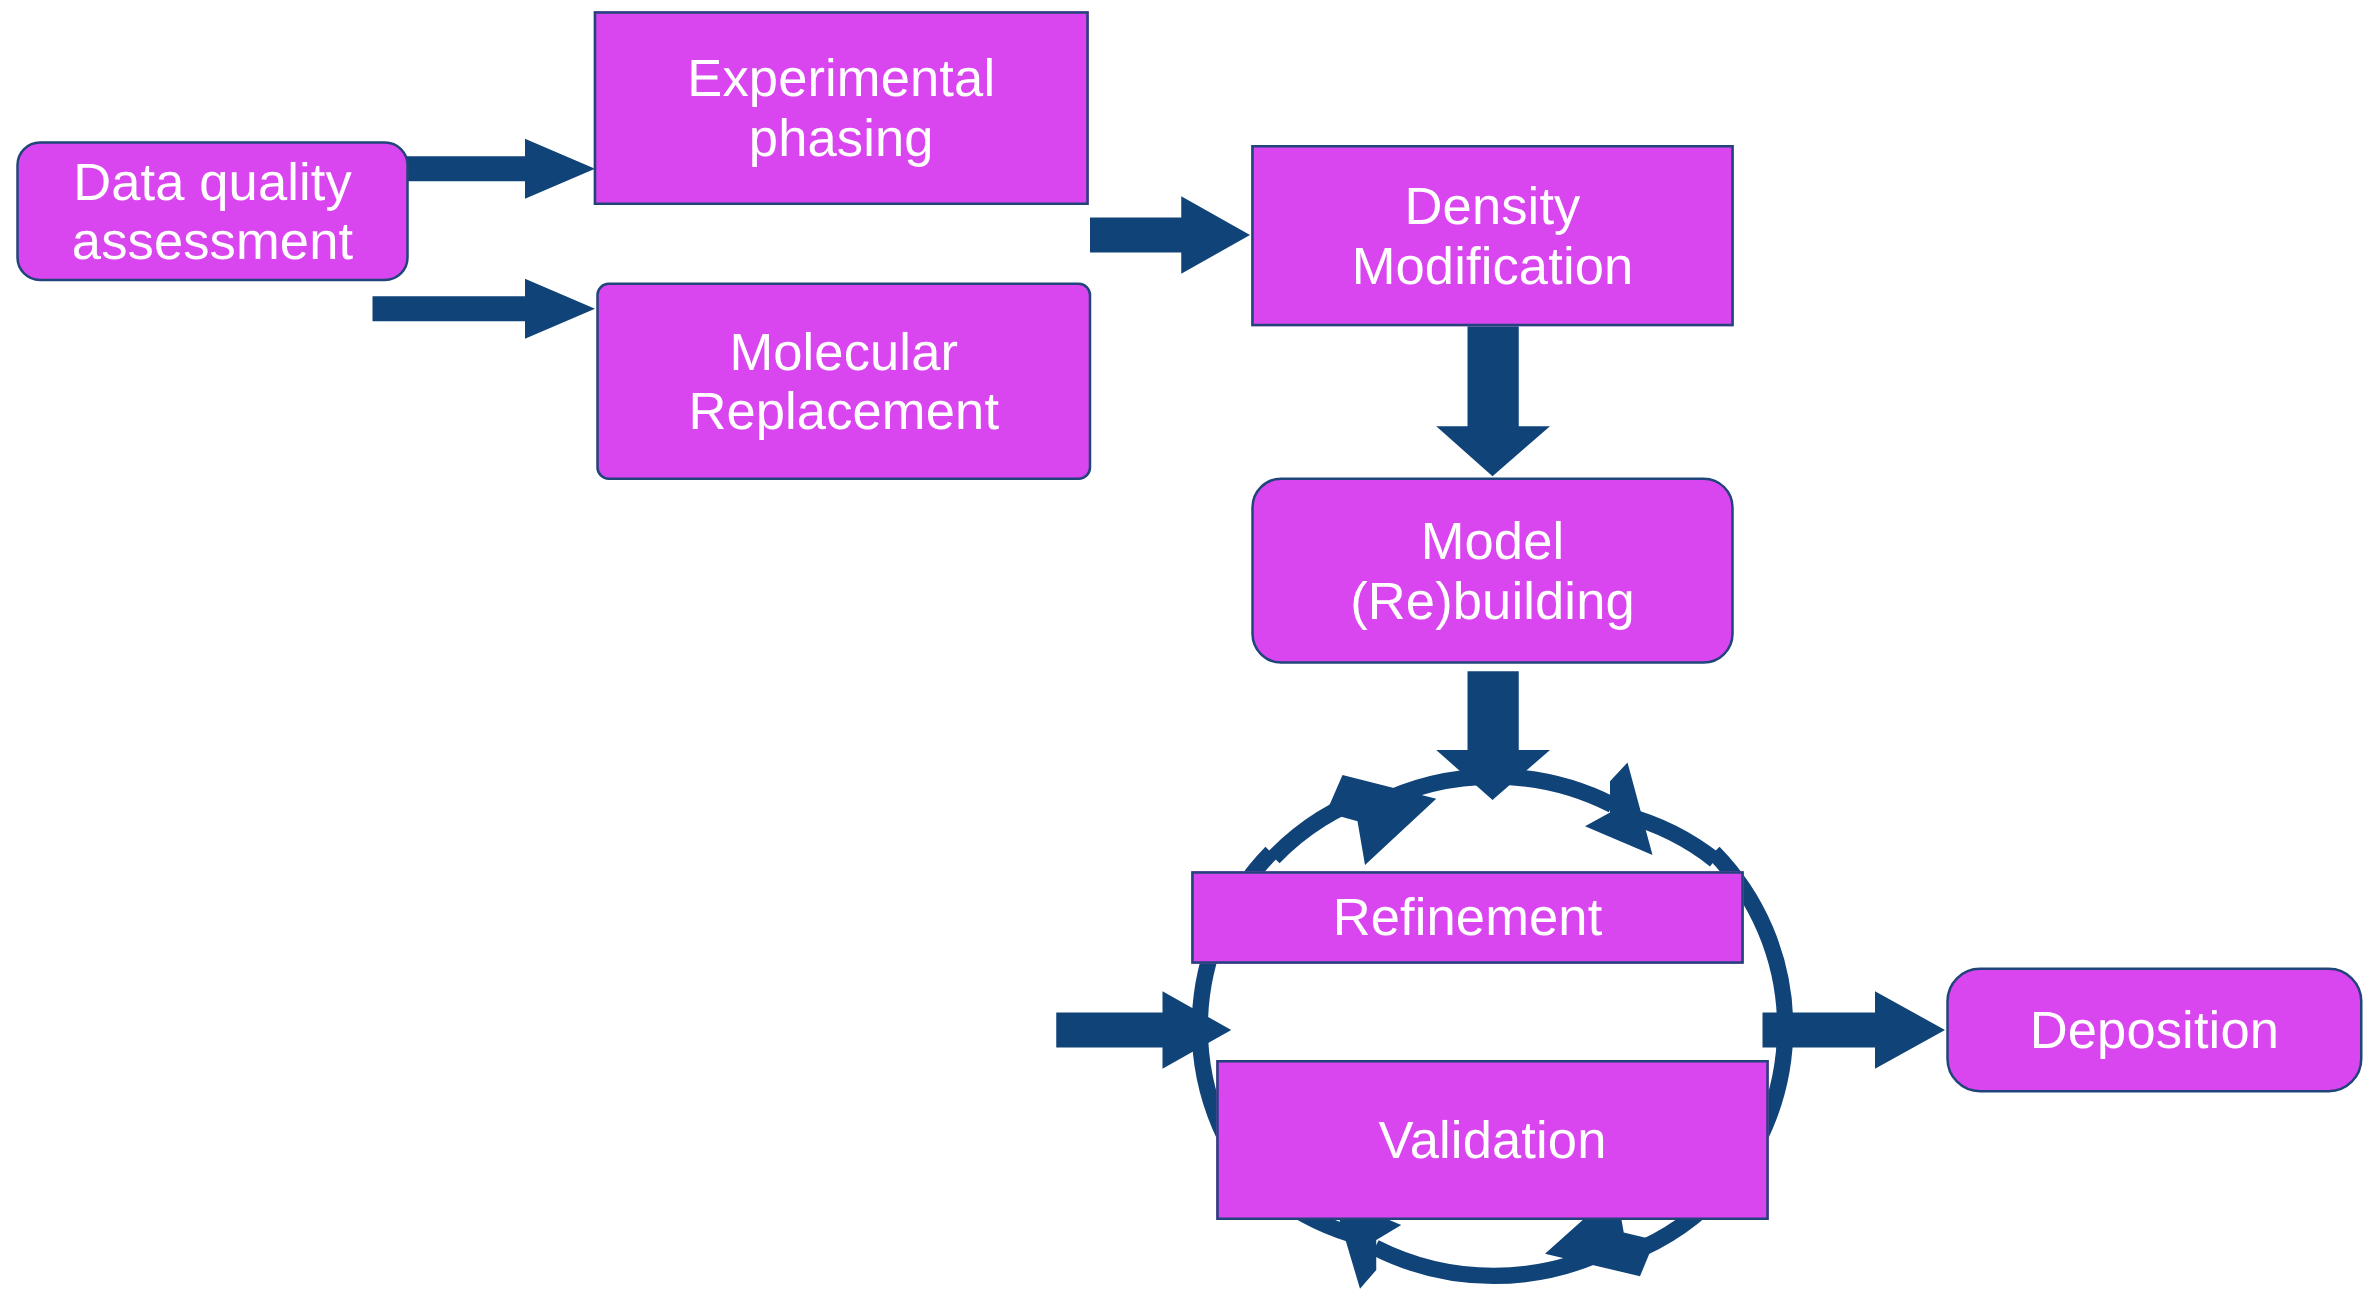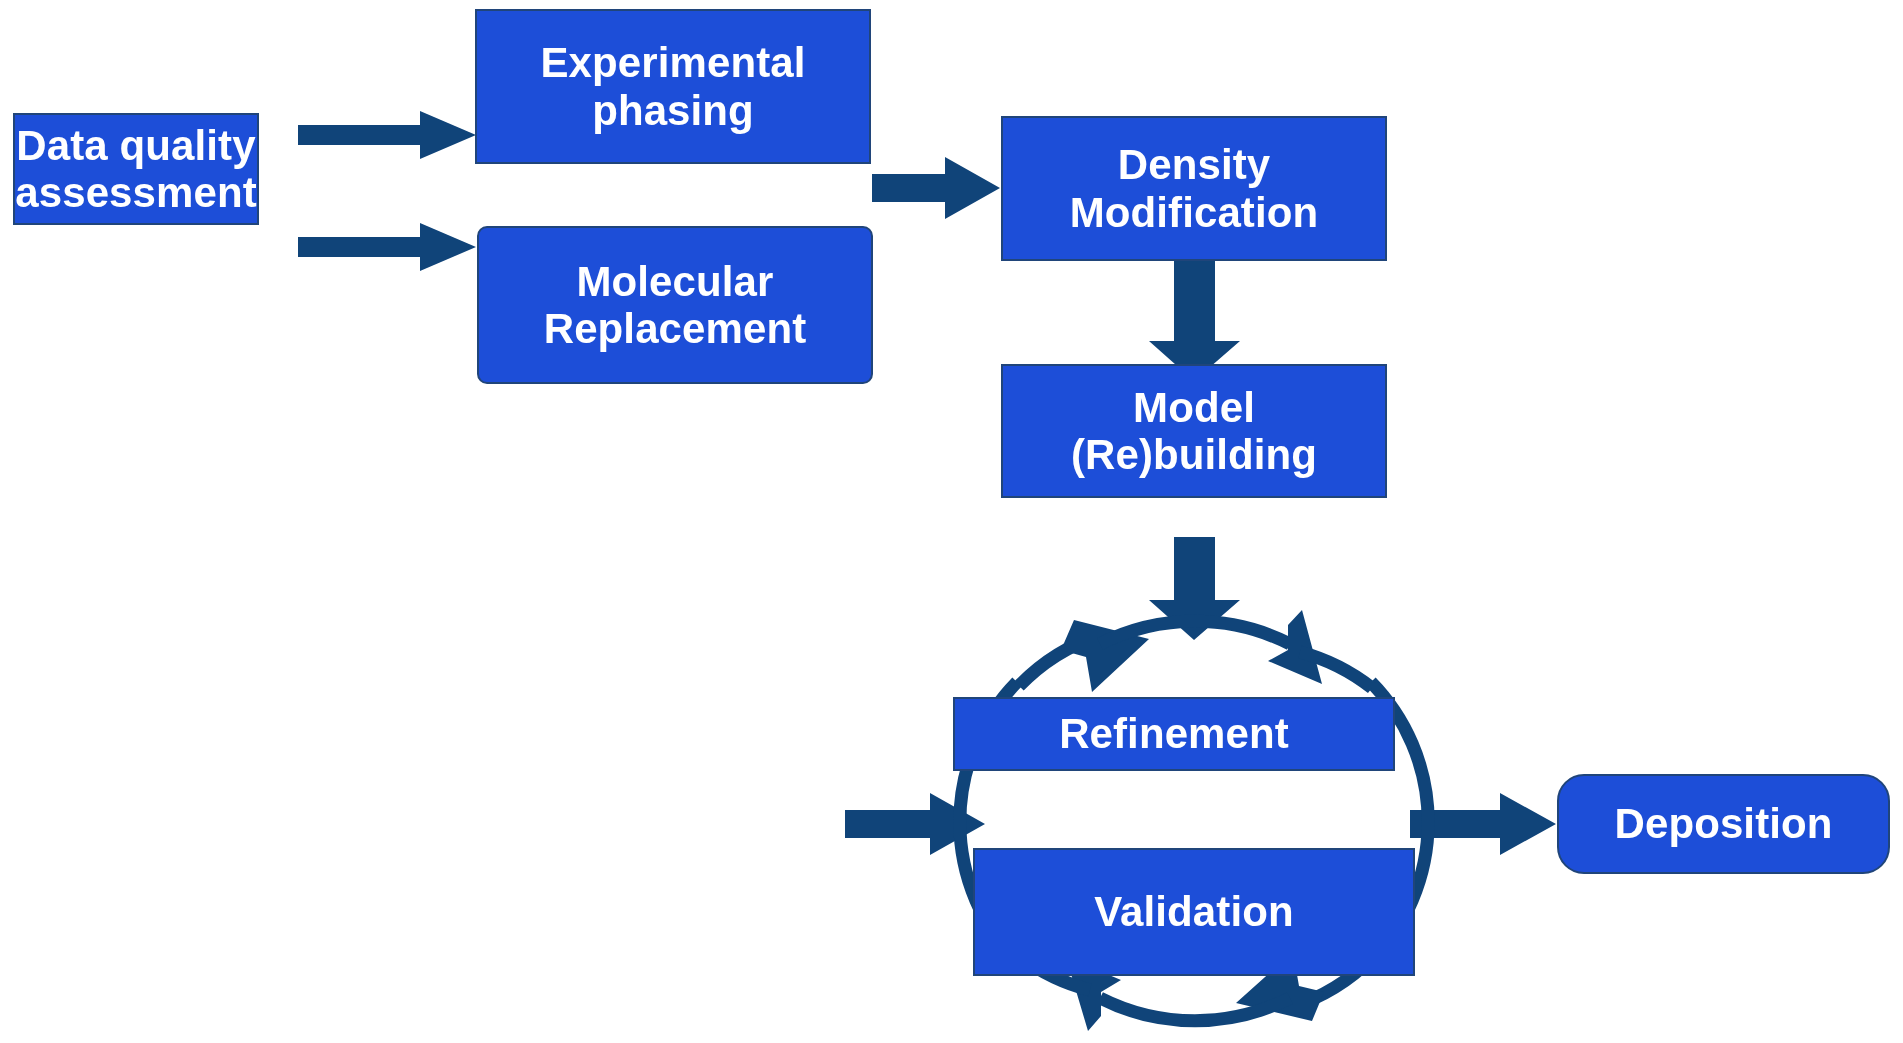--- a/index.html
+++ b/index.html
@@ -22,42 +22,42 @@
   svg.flow {
     position: absolute;
     top: 0;
     left: 0;
     width: 1903px;
     height: 1043px;
   }
   .node-box {
     position: absolute;
     box-sizing: border-box;
-    background: #1d4ed8;
+    background: #d946ef;
     border: 2px solid #20457a;
     color: #ffffff;
     display: flex;
     align-items: center;
     justify-content: center;
     text-align: center;
     line-height: 1.12;
     letter-spacing: 0.1px;
-    font-weight: 700;
+    font-weight: 400;
   }
   .node-label {
     display: block;
     padding: 0 6px;
     white-space: pre-line;
   }
   
-  #node-data-quality      { left: 13px;   top: 113px; width: 246px;  height: 112px; font-size: 42px; }
+  #node-data-quality      { left: 13px;   top: 113px; width: 314px;  height: 112px; font-size: 42px; border-radius: 19px; }
   #node-experimental      { left: 475px;  top: 9px;   width: 396px;  height: 155px; font-size: 42px; }
   #node-molecular         { left: 477px;  top: 226px; width: 396px;  height: 158px; font-size: 42px; border-radius: 10px; }
   #node-density           { left: 1001px; top: 116px; width: 386px;  height: 145px; font-size: 42px; }
-  #node-model             { left: 1001px; top: 364px; width: 386px;  height: 134px; font-size: 42px; }
+  #node-model             { left: 1001px; top: 382px; width: 386px;  height: 149px; font-size: 42px; border-radius: 24px; }
   #node-refinement        { left: 953px;  top: 697px; width: 442px;  height: 74px;  font-size: 42px; z-index: 4; }
   #node-validation        { left: 973px;  top: 848px; width: 442px;  height: 128px; font-size: 42px; z-index: 4; }
   #node-ligand            { left: 472px;  top: 775px; width: 373px;  height: 100px; font-size: 40px; }
   #node-deposition        { left: 1557px; top: 774px; width: 333px;  height: 100px; font-size: 42px; border-radius: 27px; }
 </style>
 </head>
 <body>
 
 <div id="diagram-root">
 

